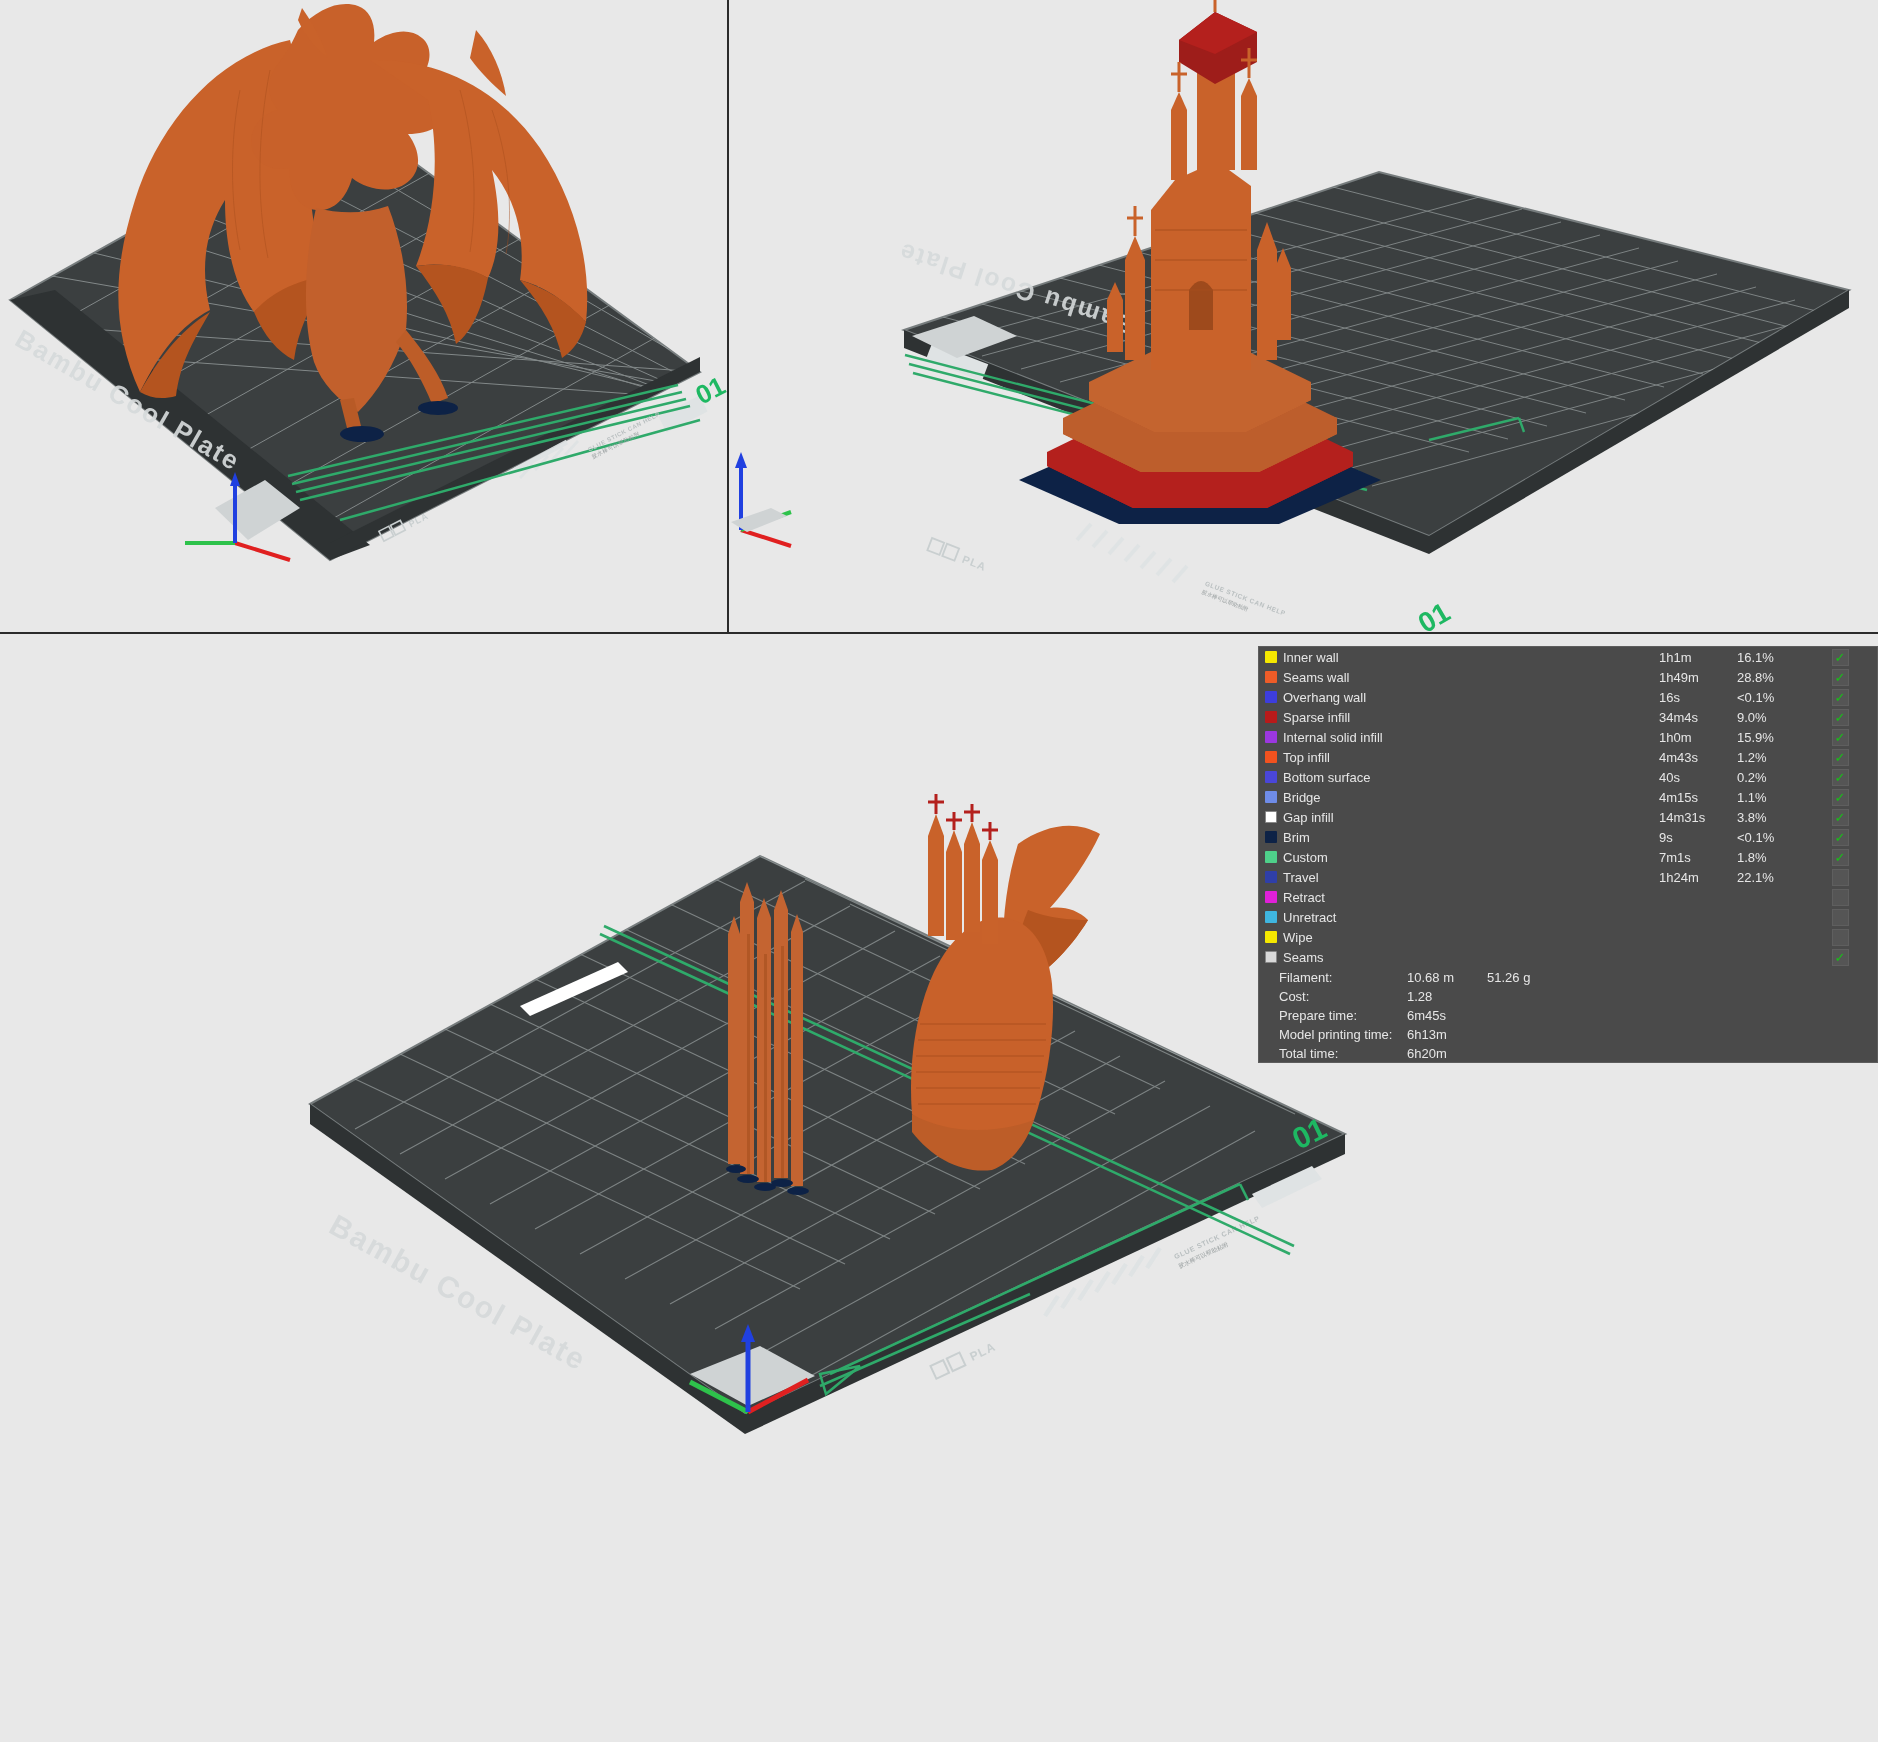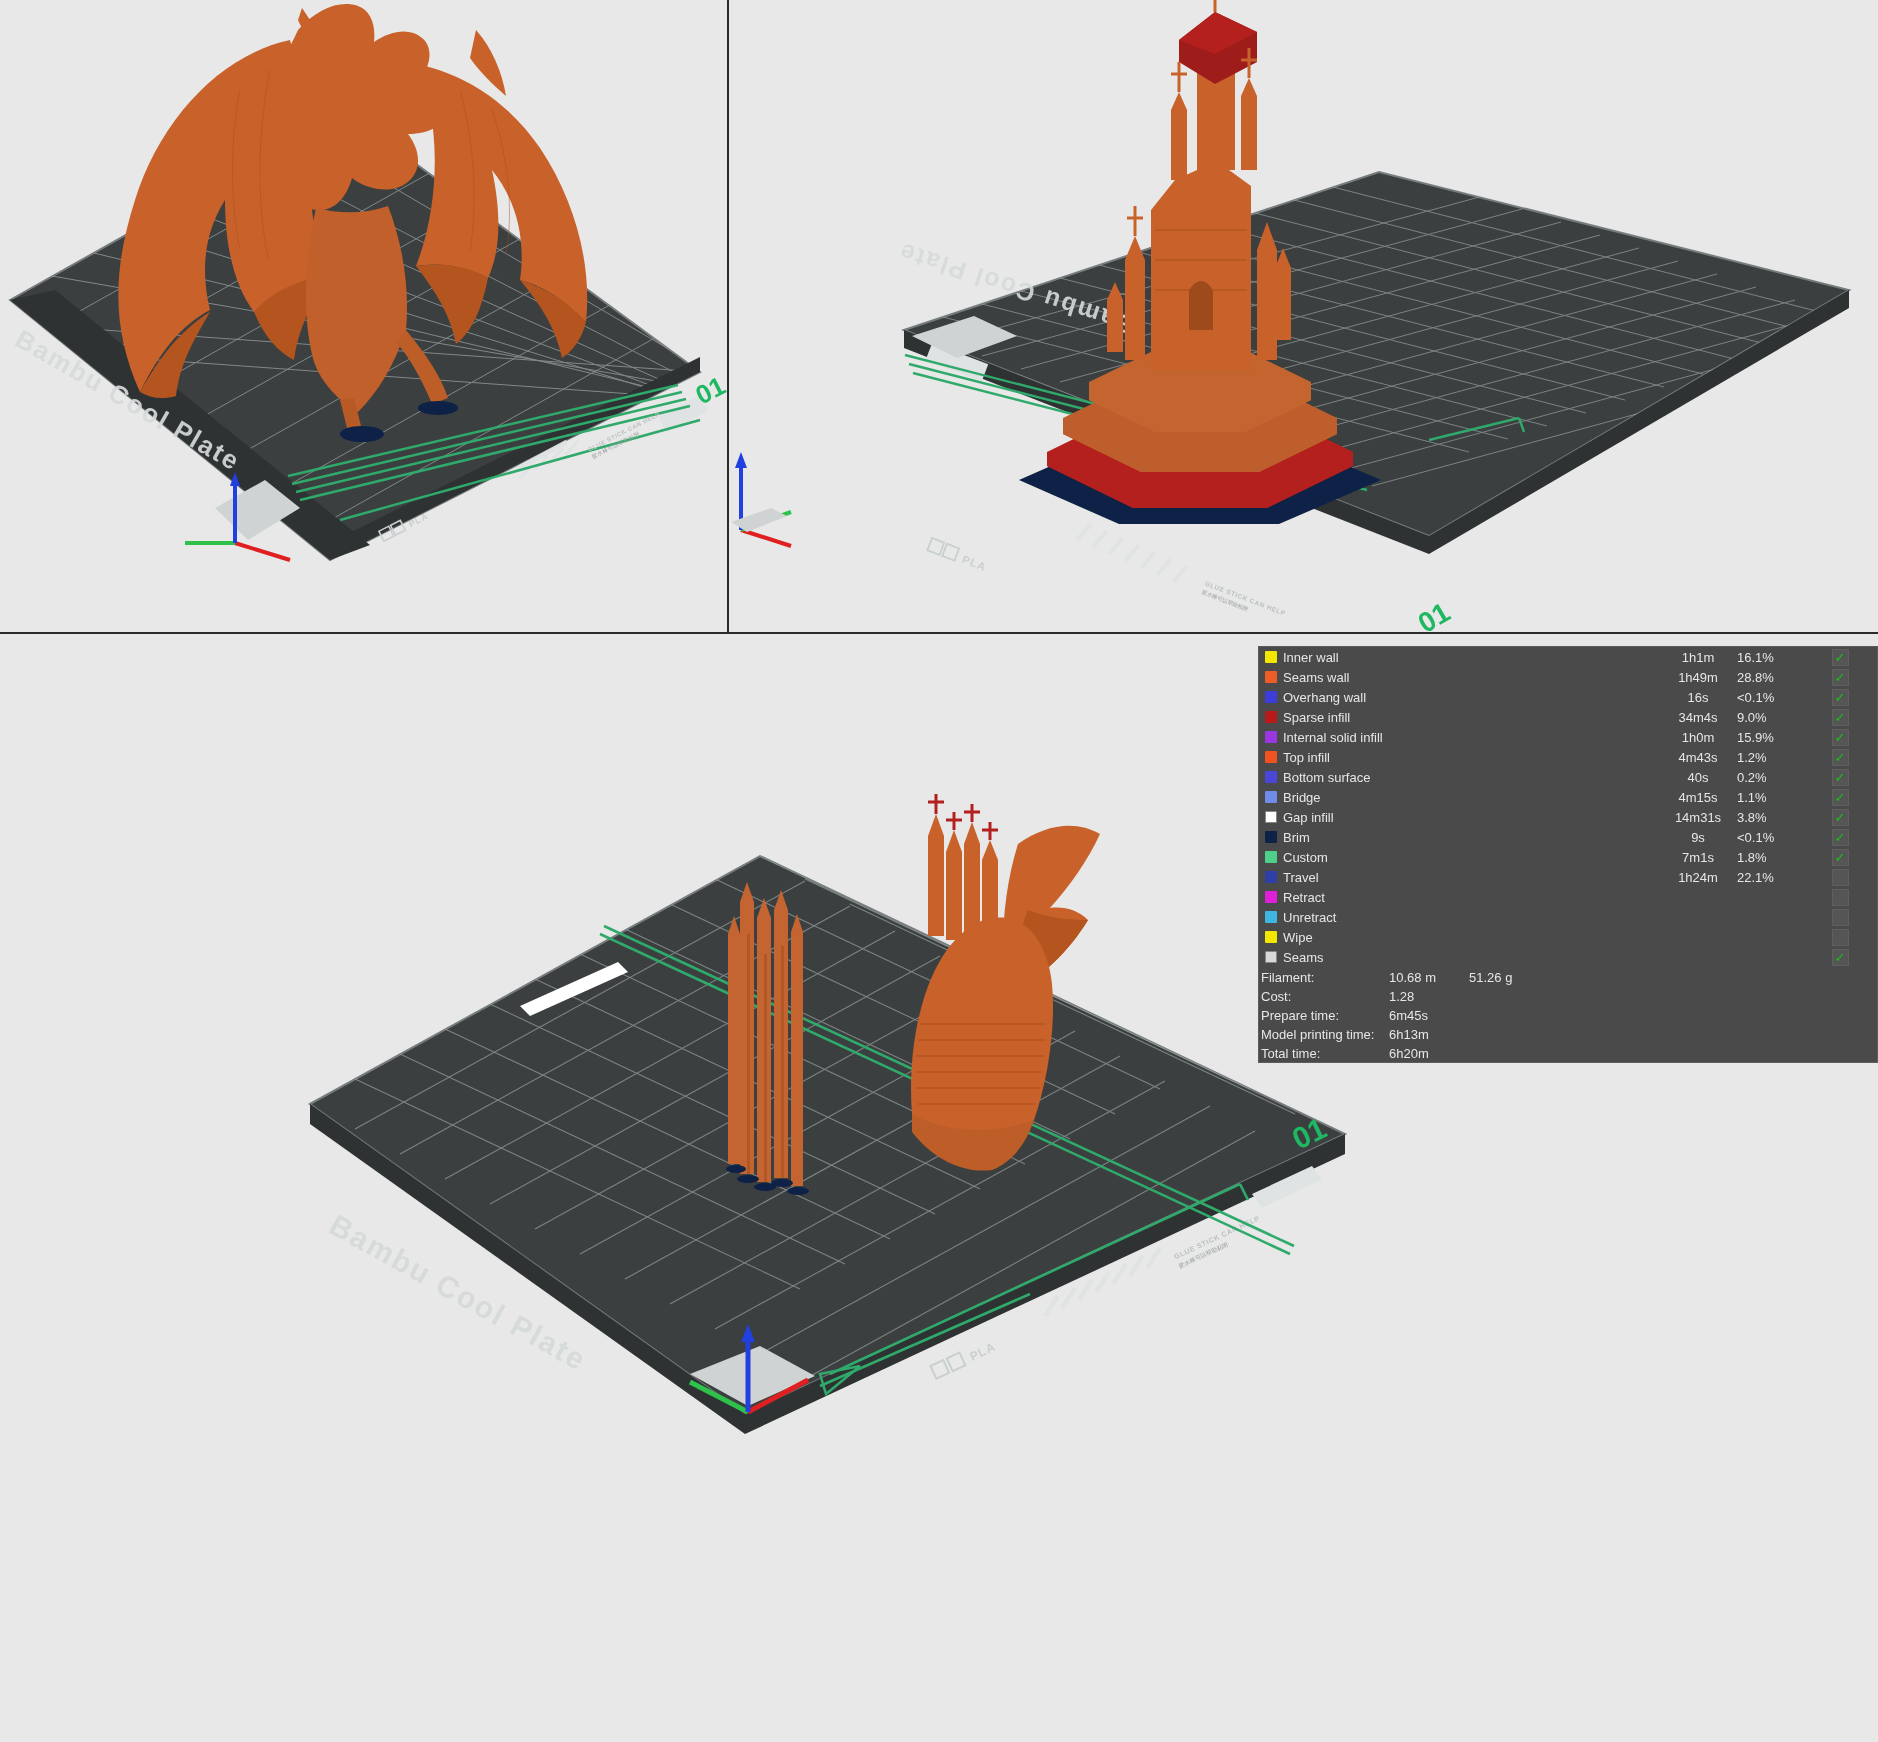--- a/index.html
+++ b/index.html
@@ -49,36 +49,36 @@
     display: flex; align-items: center;
     padding: 1px 6px;
     line-height: 19px;
     height: 20px;
   }
   .swatch {
     width: 12px; height: 12px; margin-right: 6px;
     flex: 0 0 12px; border-radius: 1px;
   }
   .lrow .name { flex: 1; white-space: nowrap; overflow: hidden; }
-  .lrow .time { width: 78px; white-space: nowrap; text-align: center; }
+  .lrow .time { width: 78px; white-space: nowrap; }
   .lrow .pct  { width: 72px; white-space: nowrap; }
   .lrow .disp { width: 62px; display: flex; justify-content: center; }
   .chk {
     width: 17px; height: 17px; background: #555; border: 1px solid #5f5f5f;
     display: flex; align-items: center; justify-content: center;
     font-size: 13px; color: #18c018; line-height: 1;
   }
   .chk.off { color: transparent; }
 
   .total-head {
     font-weight: bold; padding: 5px 6px 4px 6px;
     border-bottom: 1px solid #6a6a6a; color: #fff;
     margin-top: 3px;
   }
-  .trow { display: flex; padding: 1px 2px; line-height: 19px; height: 19px; }
+  .trow { display: flex; padding: 1px 20px; line-height: 19px; height: 19px; }
   .trow .tlabel { width: 128px; white-space: nowrap; }
   .trow .tval   { width: 80px; white-space: nowrap; }
   .trow .tval2  { white-space: nowrap; }
 
   
   #legend-main {
     left: 1258px; top: 646px; width: 620px;
   }
 
   .layer-tag {

